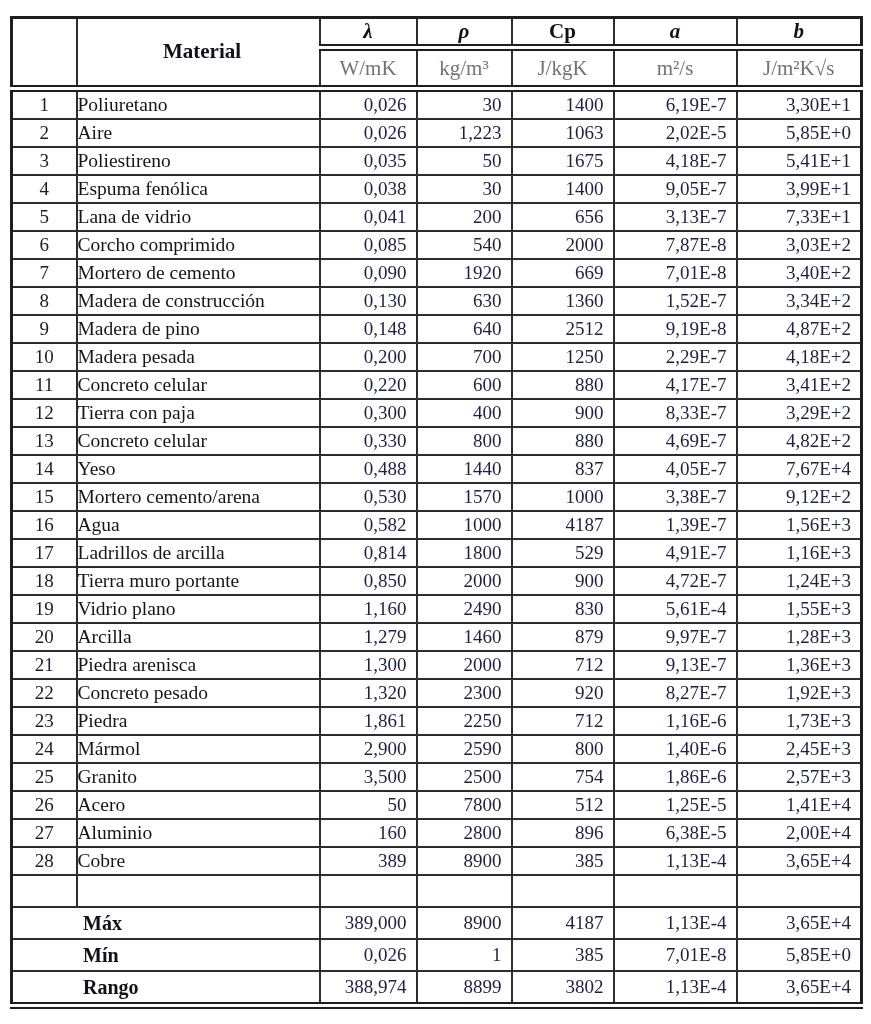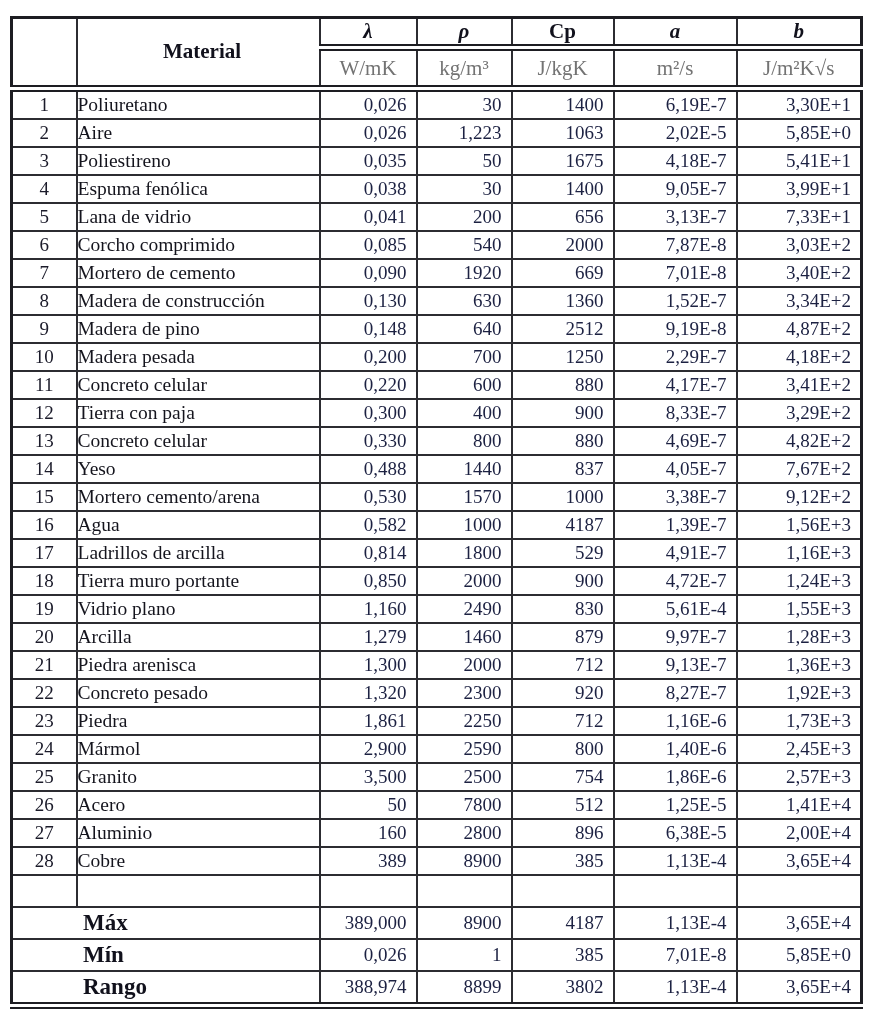--- a/index.html
+++ b/index.html
@@ -78,21 +78,21 @@
     padding-right: 9px;
     color: #1c2142;
   }
   
   .spacer-row td { height: 30px; }
   
   .summary-row td { height: 30px; }
   .summary-label {
     text-align: left;
     font-weight: bold;
-    font-size: 23px;
+    font-size: 20px;
     padding-left: 70px;
     color: #11111c;
   }
   .summary-row:last-child td { border-bottom: 7px double #1d1d22; }
 </style>
 </head>
 <body>
 
 <div class="sheet">
   <table class="props">
@@ -241,21 +241,21 @@
           <td class="td-val">4,69E-7</td>
           <td class="td-val">4,82E+2</td>
         </tr>
         <tr class="data-row">
           <td class="td-num">14</td>
           <td class="td-mat">Yeso</td>
           <td class="td-val">0,488</td>
           <td class="td-val">1440</td>
           <td class="td-val">837</td>
           <td class="td-val">4,05E-7</td>
-          <td class="td-val">7,67E+2</td>
+          <td class="td-val">7,67E+4</td>
         </tr>
         <tr class="data-row">
           <td class="td-num">15</td>
           <td class="td-mat">Mortero cemento/arena</td>
           <td class="td-val">0,530</td>
           <td class="td-val">1570</td>
           <td class="td-val">1000</td>
           <td class="td-val">3,38E-7</td>
           <td class="td-val">9,12E+2</td>
         </tr>

